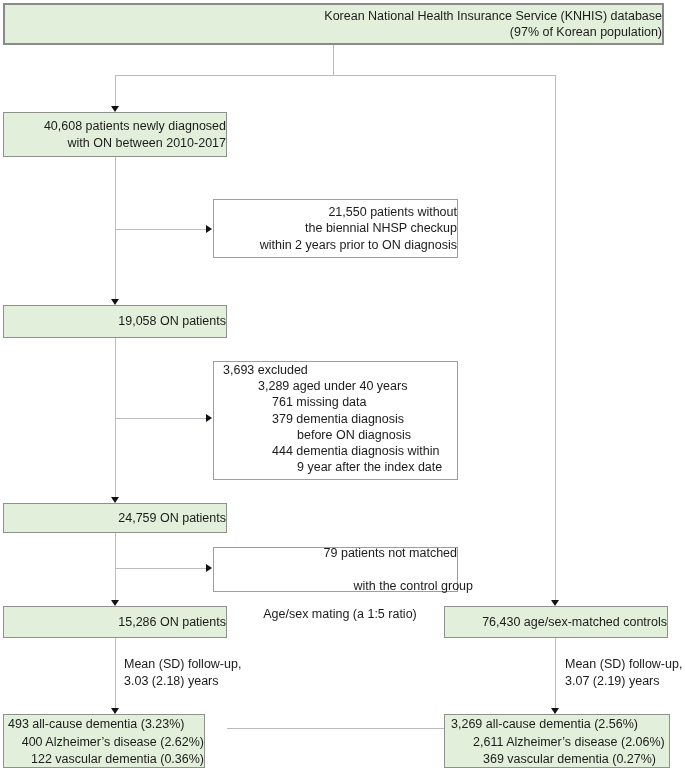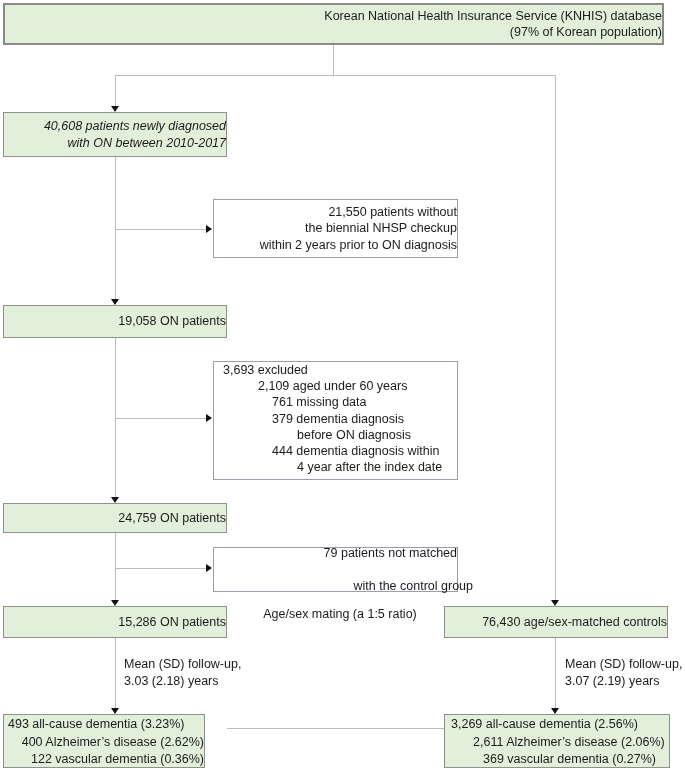--- a/index.html
+++ b/index.html
@@ -81,43 +81,43 @@
   <div class="vline" style="left:555px;top:638px;height:70px;"></div>
   <div class="arr-d" style="left:551px;top:708px;"></div>
 
   <div class="hline" style="left:227px;top:728px;width:217px;"></div>
 
   <div class="box green topbox center" style="left:3px;top:3px;width:661px;height:42px;">
     <div class="line">Korean National Health Insurance Service (KNHIS) database</div>
     <div class="line">(97% of Korean population)</div>
   </div>
 
-  <div class="box green center" style="left:3px;top:112px;width:224px;height:45px;font-style:italic;">
+  <div class="box green center" style="left:3px;top:112px;width:224px;height:45px;">
     <div class="line">40,608 patients newly diagnosed</div>
     <div class="line">with ON between 2010-2017</div>
   </div>
 
   <div class="box white center" style="left:213px;top:199px;width:245px;height:59px;">
     <div class="line">21,550 patients without</div>
     <div class="line">the biennial NHSP checkup</div>
     <div class="line">within 2 years prior to ON diagnosis</div>
   </div>
 
   <div class="box green center" style="left:3px;top:305px;width:224px;height:33px;">
     <div class="line">19,058 ON patients</div>
   </div>
 
   <div class="box white leftalign excl" style="left:213px;top:361px;width:245px;height:119px;">
     <div class="line ind0">3,693 excluded</div>
-    <div class="line ind1">2,109 aged under 60 years</div>
+    <div class="line ind1">3,289 aged under 40 years</div>
     <div class="line ind2">761 missing data</div>
     <div class="line ind2">379 dementia diagnosis</div>
     <div class="line ind3">before ON diagnosis</div>
     <div class="line ind2">444 dementia diagnosis within</div>
-    <div class="line ind3">4 year after the index date</div>
+    <div class="line ind3">9 year after the index date</div>
   </div>
 
   <div class="box green center" style="left:3px;top:503px;width:224px;height:30px;">
     <div class="line">24,759 ON patients</div>
   </div>
 
   <div class="box white center" style="left:213px;top:547px;width:245px;height:45px;gap:16px;">
     <div class="line">79 patients not matched</div>
     <div class="line nudge-right">with the control group</div>
   </div>

